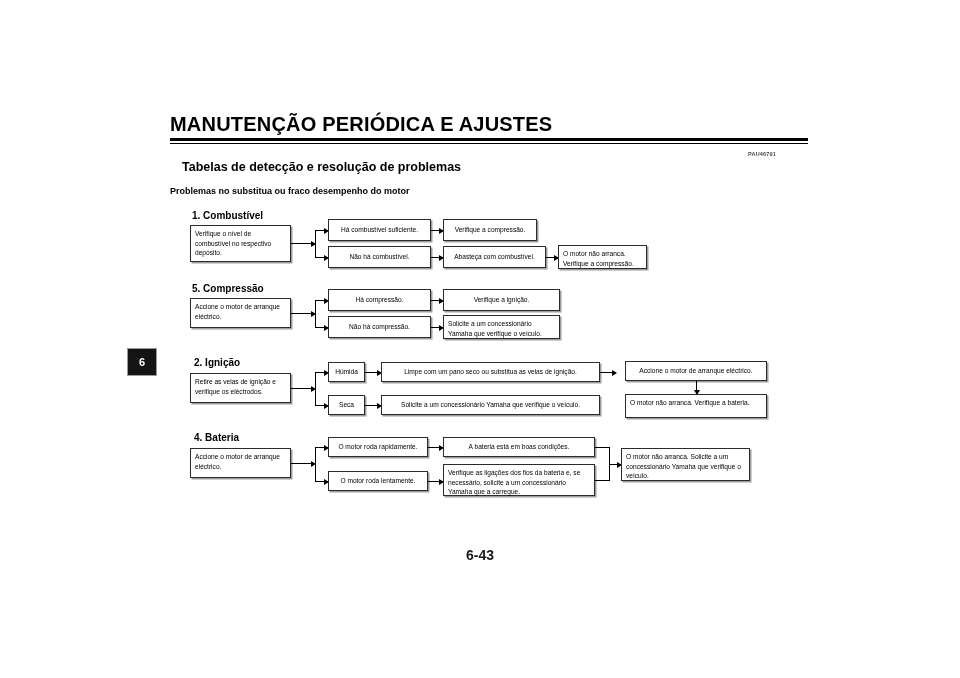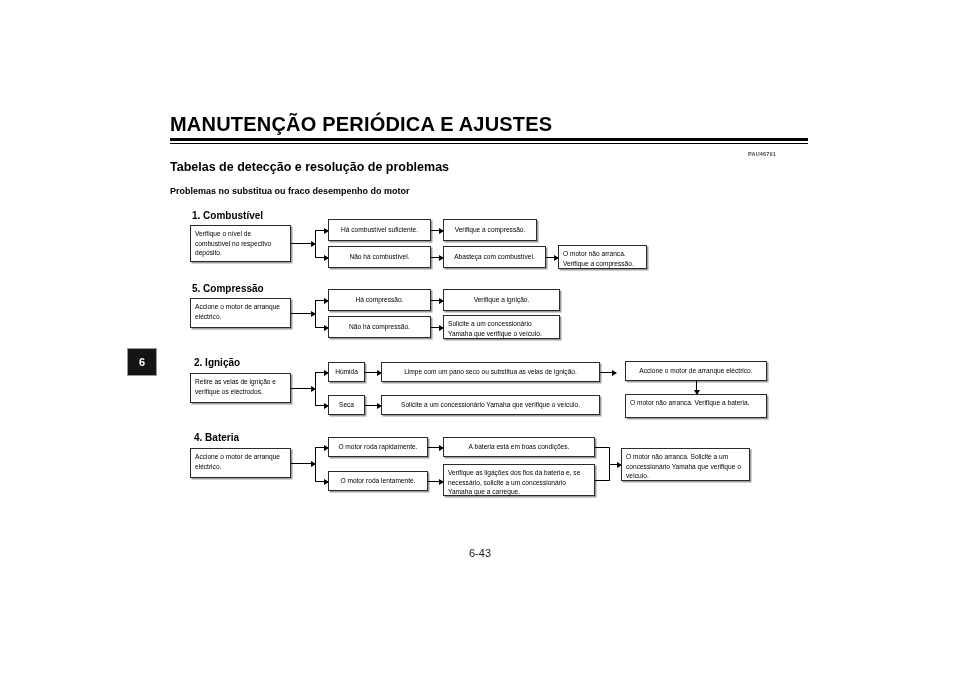--- a/index.html
+++ b/index.html
@@ -21,40 +21,40 @@
   }
   .rule-thick{position:absolute;left:170px;top:138px;width:638px;height:3px;background:#000;}
   .rule-thin{position:absolute;left:170px;top:143px;width:638px;height:1px;background:#000;}
 
   .pau{
     position:absolute;left:748px;top:151px;
     font-size:5.5px;font-weight:bold;color:#4a4a4a;letter-spacing:.2px;
   }
 
   .sec-title{
-    position:absolute;left:170px;top:160px;
+    position:absolute;left:182px;top:160px;
     font-size:12.5px;font-weight:bold;
   }
   .sub-title{
     position:absolute;left:170px;top:186px;
     font-size:9px;font-weight:bold;
   }
 
   
   .chapter-tab{
     position:absolute;left:127px;top:348px;width:28px;height:26px;
     background:#141414;border:1px solid #9a9a9a;
     color:#fff;font-size:11px;font-weight:bold;
     display:flex;align-items:center;justify-content:center;
   }
 
   
   .page-num{
     position:absolute;left:0;top:547px;width:960px;text-align:center;
-    font-size:11px;font-weight:normal;color:#1a1a1a;
+    font-size:14px;font-weight:bold;color:#1a1a1a;
   }
   .watermark{
     position:absolute;left:0;top:645px;width:945px;text-align:right;
     font-size:21px;color:#bdbdbd;letter-spacing:.3px;
   }
 
   
   .flow{position:absolute;}
   .grp-label{
     position:absolute;font-size:10px;font-weight:bold;white-space:nowrap;

